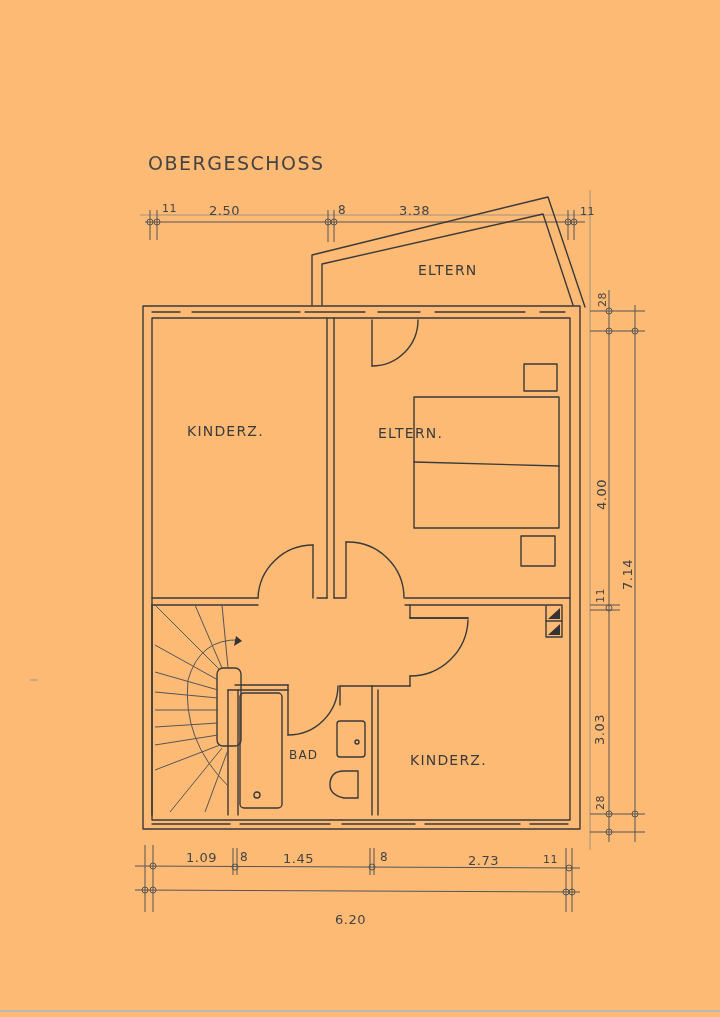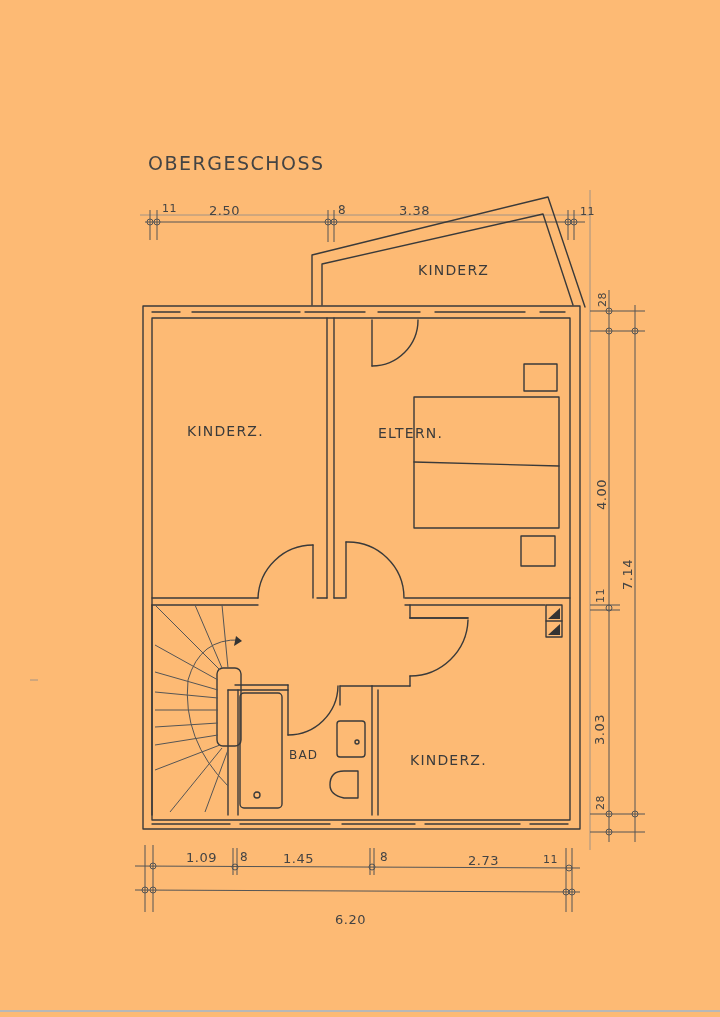--- a/index.html
+++ b/index.html
@@ -188,21 +188,21 @@
         <circle class="t" cx="569" cy="868" r="3"></circle>
     <circle class="t" cx="145" cy="890" r="3"></circle>
         <circle class="t" cx="153" cy="890" r="3"></circle>
     <circle class="t" cx="566" cy="892" r="3"></circle>
         <circle class="t" cx="572" cy="892" r="3"></circle>
   </g>
 </svg>
 
 <div class="lbl title" style="left:148px;top:152px;">OBERGESCHOSS</div>
 
-<div class="lbl room" style="left:418px;top:262px;">KINDERZ</div>
+<div class="lbl room" style="left:418px;top:262px;">ELTERN</div>
 <div class="lbl room" style="left:187px;top:423px;">KINDERZ.</div>
 <div class="lbl room" style="left:378px;top:425px;text-align:center;">ELTERN.</div>
 <div class="lbl room" style="left:289px;top:748px;font-size:12px;">BAD</div>
 <div class="lbl room" style="left:410px;top:752px;">KINDERZ.</div>
 
 <div class="lbl dim" style="left:162px;top:202px;font-size:11px;">11</div>
 <div class="lbl dim" style="left:209px;top:203px;">2.50</div>
 <div class="lbl dim" style="left:338px;top:203px;font-size:12px;">8</div>
 <div class="lbl dim" style="left:399px;top:203px;">3.38</div>
 <div class="lbl dim" style="left:580px;top:205px;font-size:11px;">11</div>

